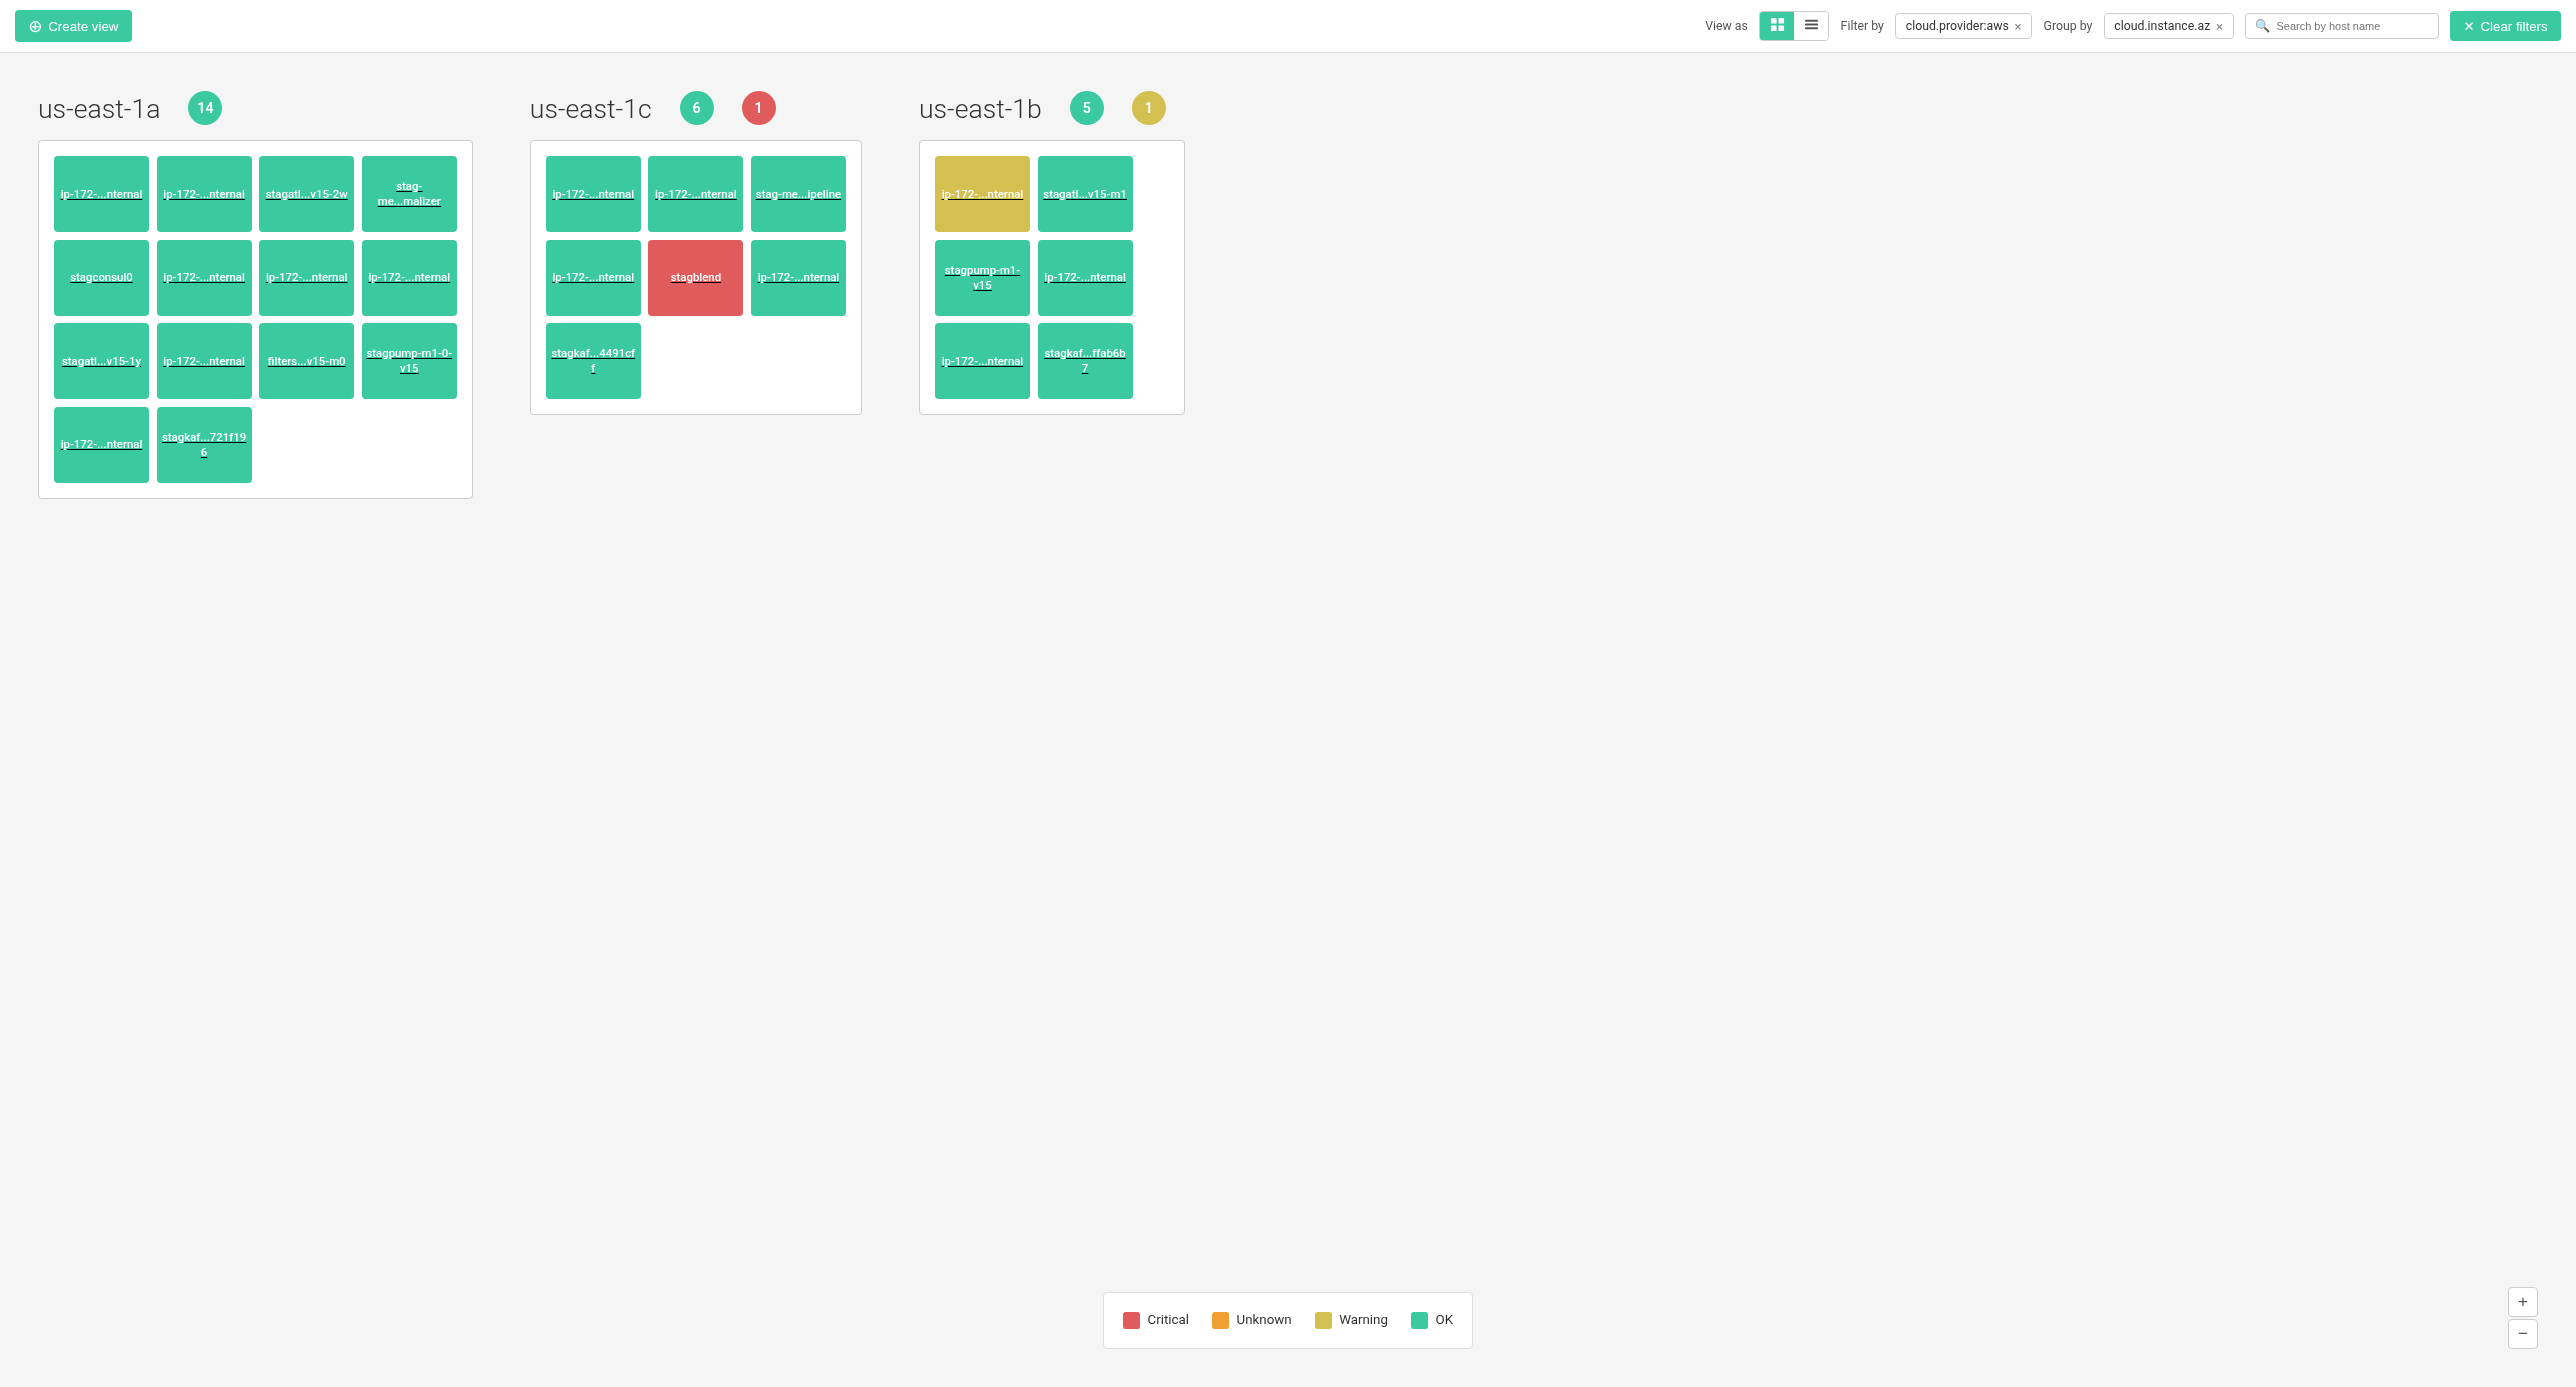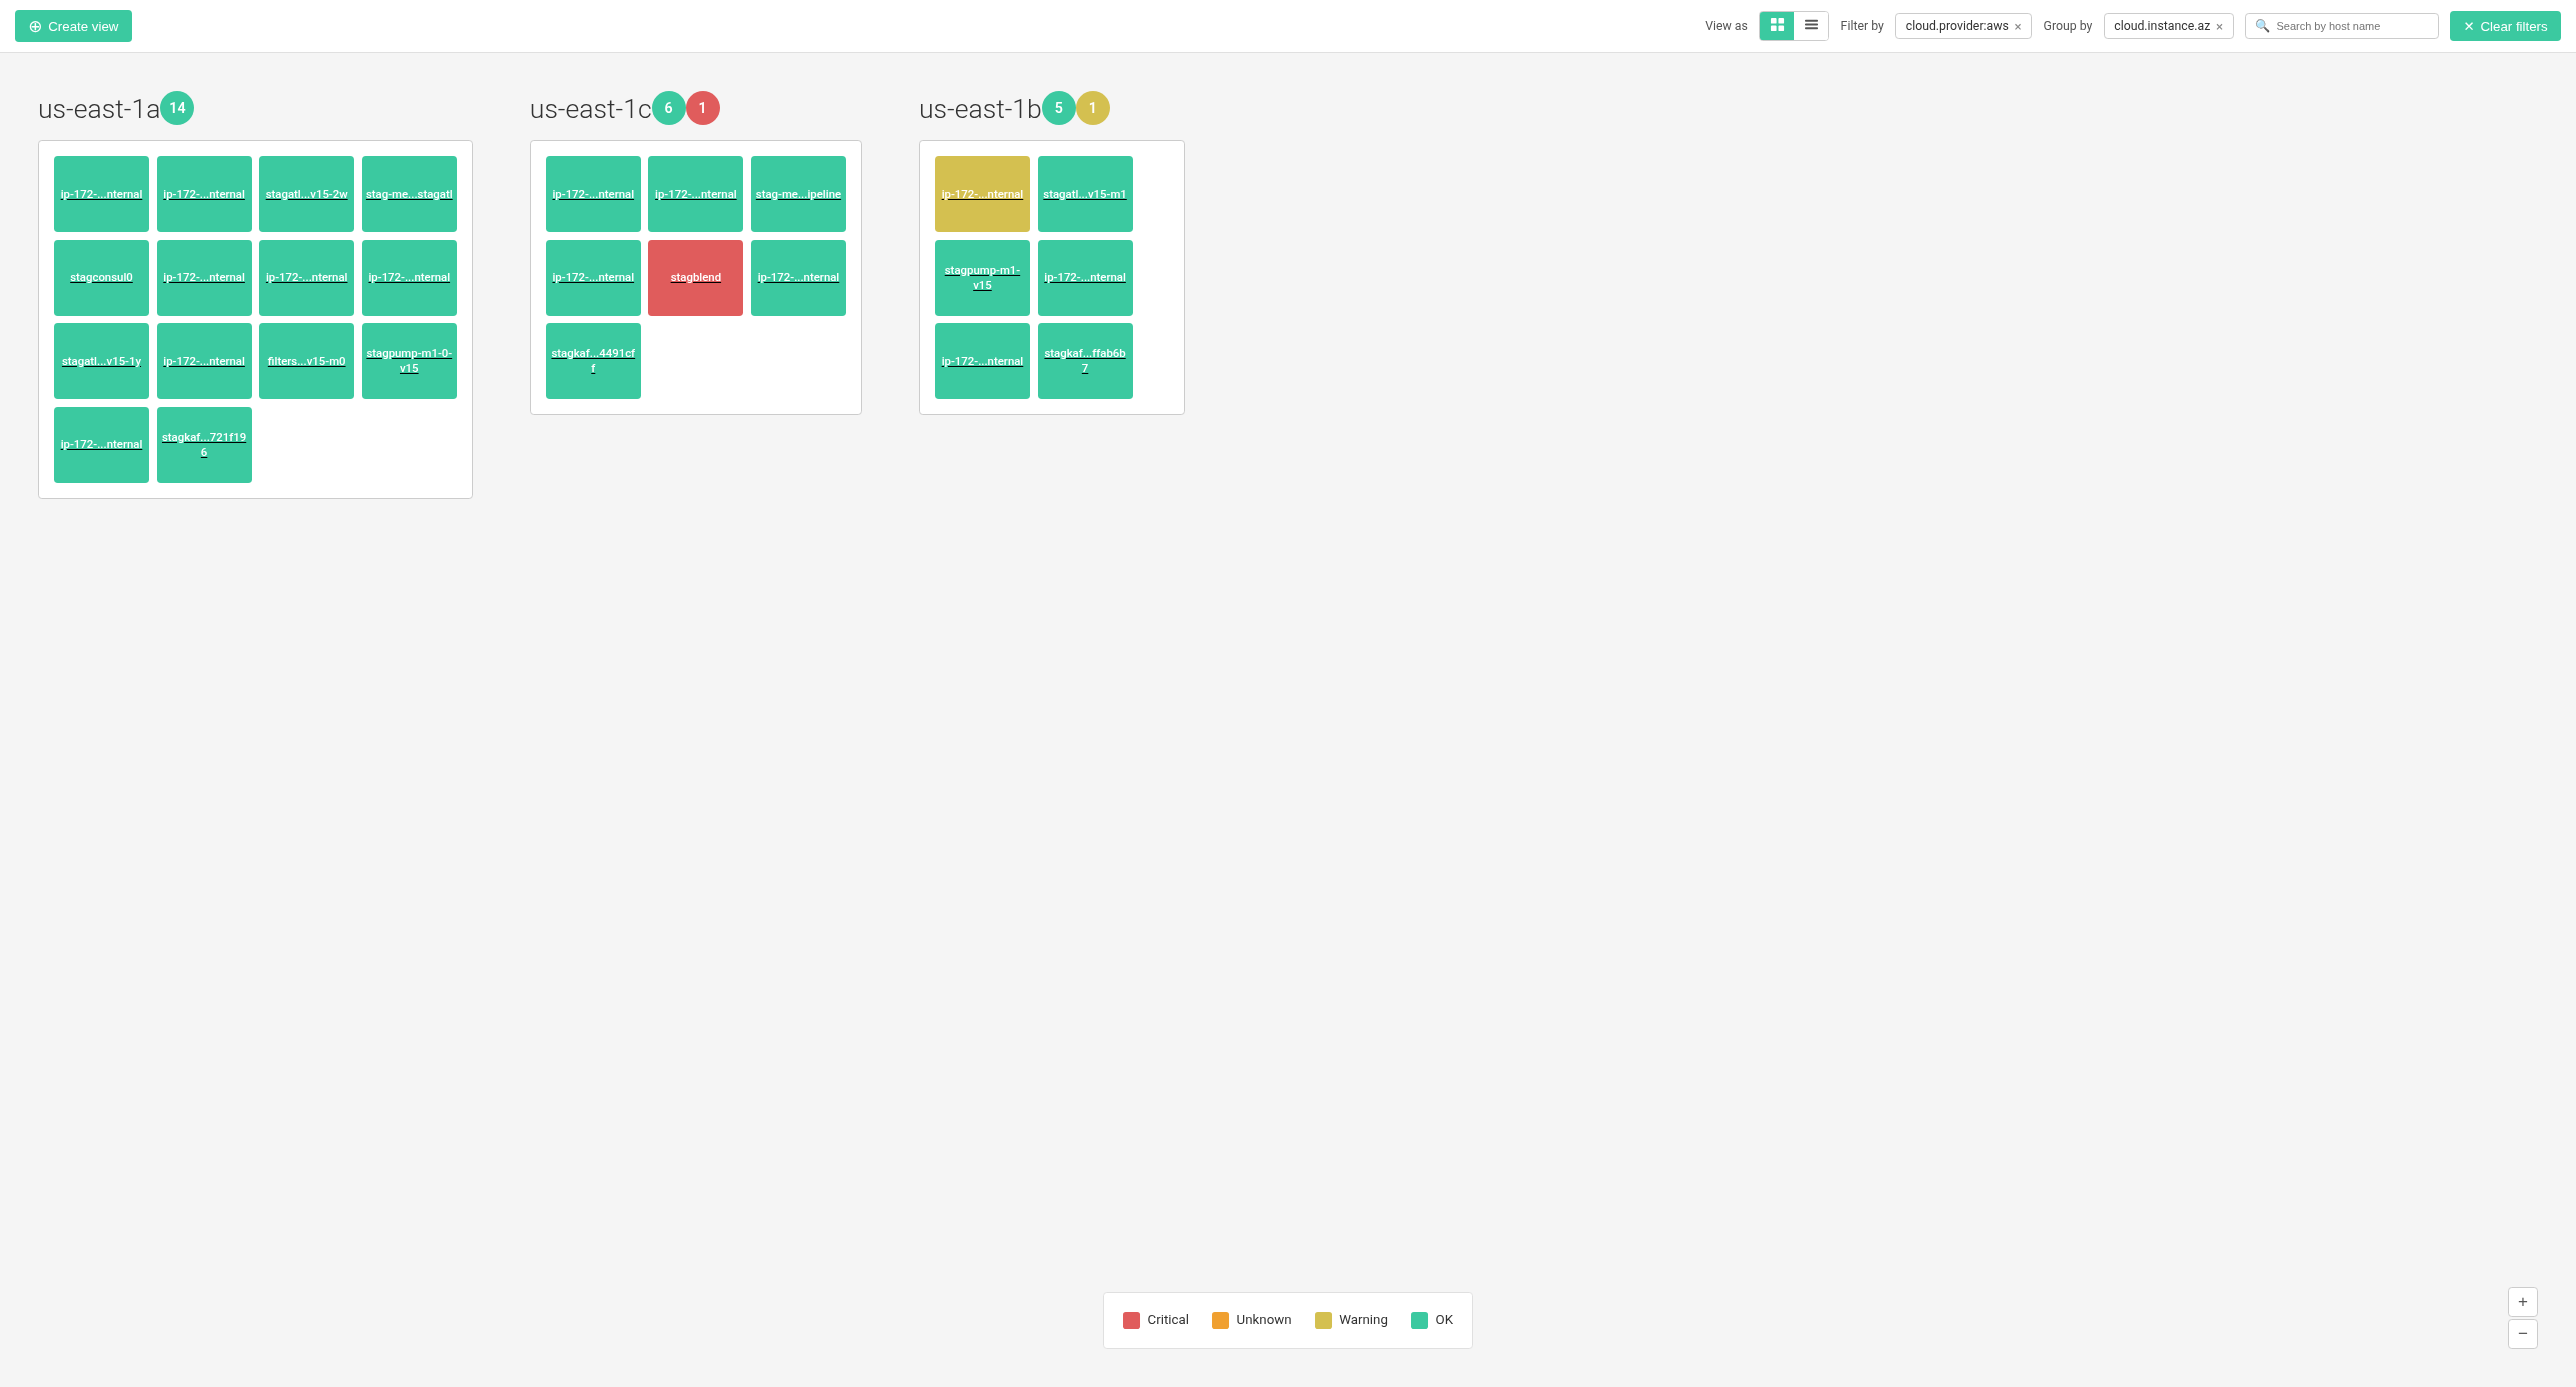--- a/index.html
+++ b/index.html
@@ -125,21 +125,21 @@
     
     .group-section {
       display: flex;
       flex-direction: column;
       gap: 15px;
       min-width: 266px;
     }
     .group-header {
       display: flex;
       align-items: center;
-      gap: 0;
+      gap: 28px;
       text-align: center;
     }
     .group-title {
       font-size: 26.6px;
       font-weight: 300;
       color: #333;
     }
     .badge {
       display: inline-flex;
       align-items: center;
@@ -293,21 +293,21 @@
 <div class="group-section">
       <div class="group-header">
         <span class="group-title">us-east-1a</span>
         <span class="badge badge-green">14</span>
       </div>
       <div class="group-grid-container">
         <div class="host-grid" style="grid-template-columns: repeat(4, 95px);">
           <div class="host-cell ok">ip-172-...nternal</div>
           <div class="host-cell ok">ip-172-...nternal</div>
           <div class="host-cell ok">stagatl...v15-2w</div>
-          <div class="host-cell ok">stag-me...stagatl</div>
+          <div class="host-cell ok">stag-me...malizer</div>
           <div class="host-cell ok">stagconsul0</div>
           <div class="host-cell ok">ip-172-...nternal</div>
           <div class="host-cell ok">ip-172-...nternal</div>
           <div class="host-cell ok">ip-172-...nternal</div>
           <div class="host-cell ok">stagatl...v15-1y</div>
           <div class="host-cell ok">ip-172-...nternal</div>
           <div class="host-cell ok">filters...v15-m0</div>
           <div class="host-cell ok">stagpump-m1-0-v15</div>
           <div class="host-cell ok">ip-172-...nternal</div>
           <div class="host-cell ok">stagkaf...721f196</div>

